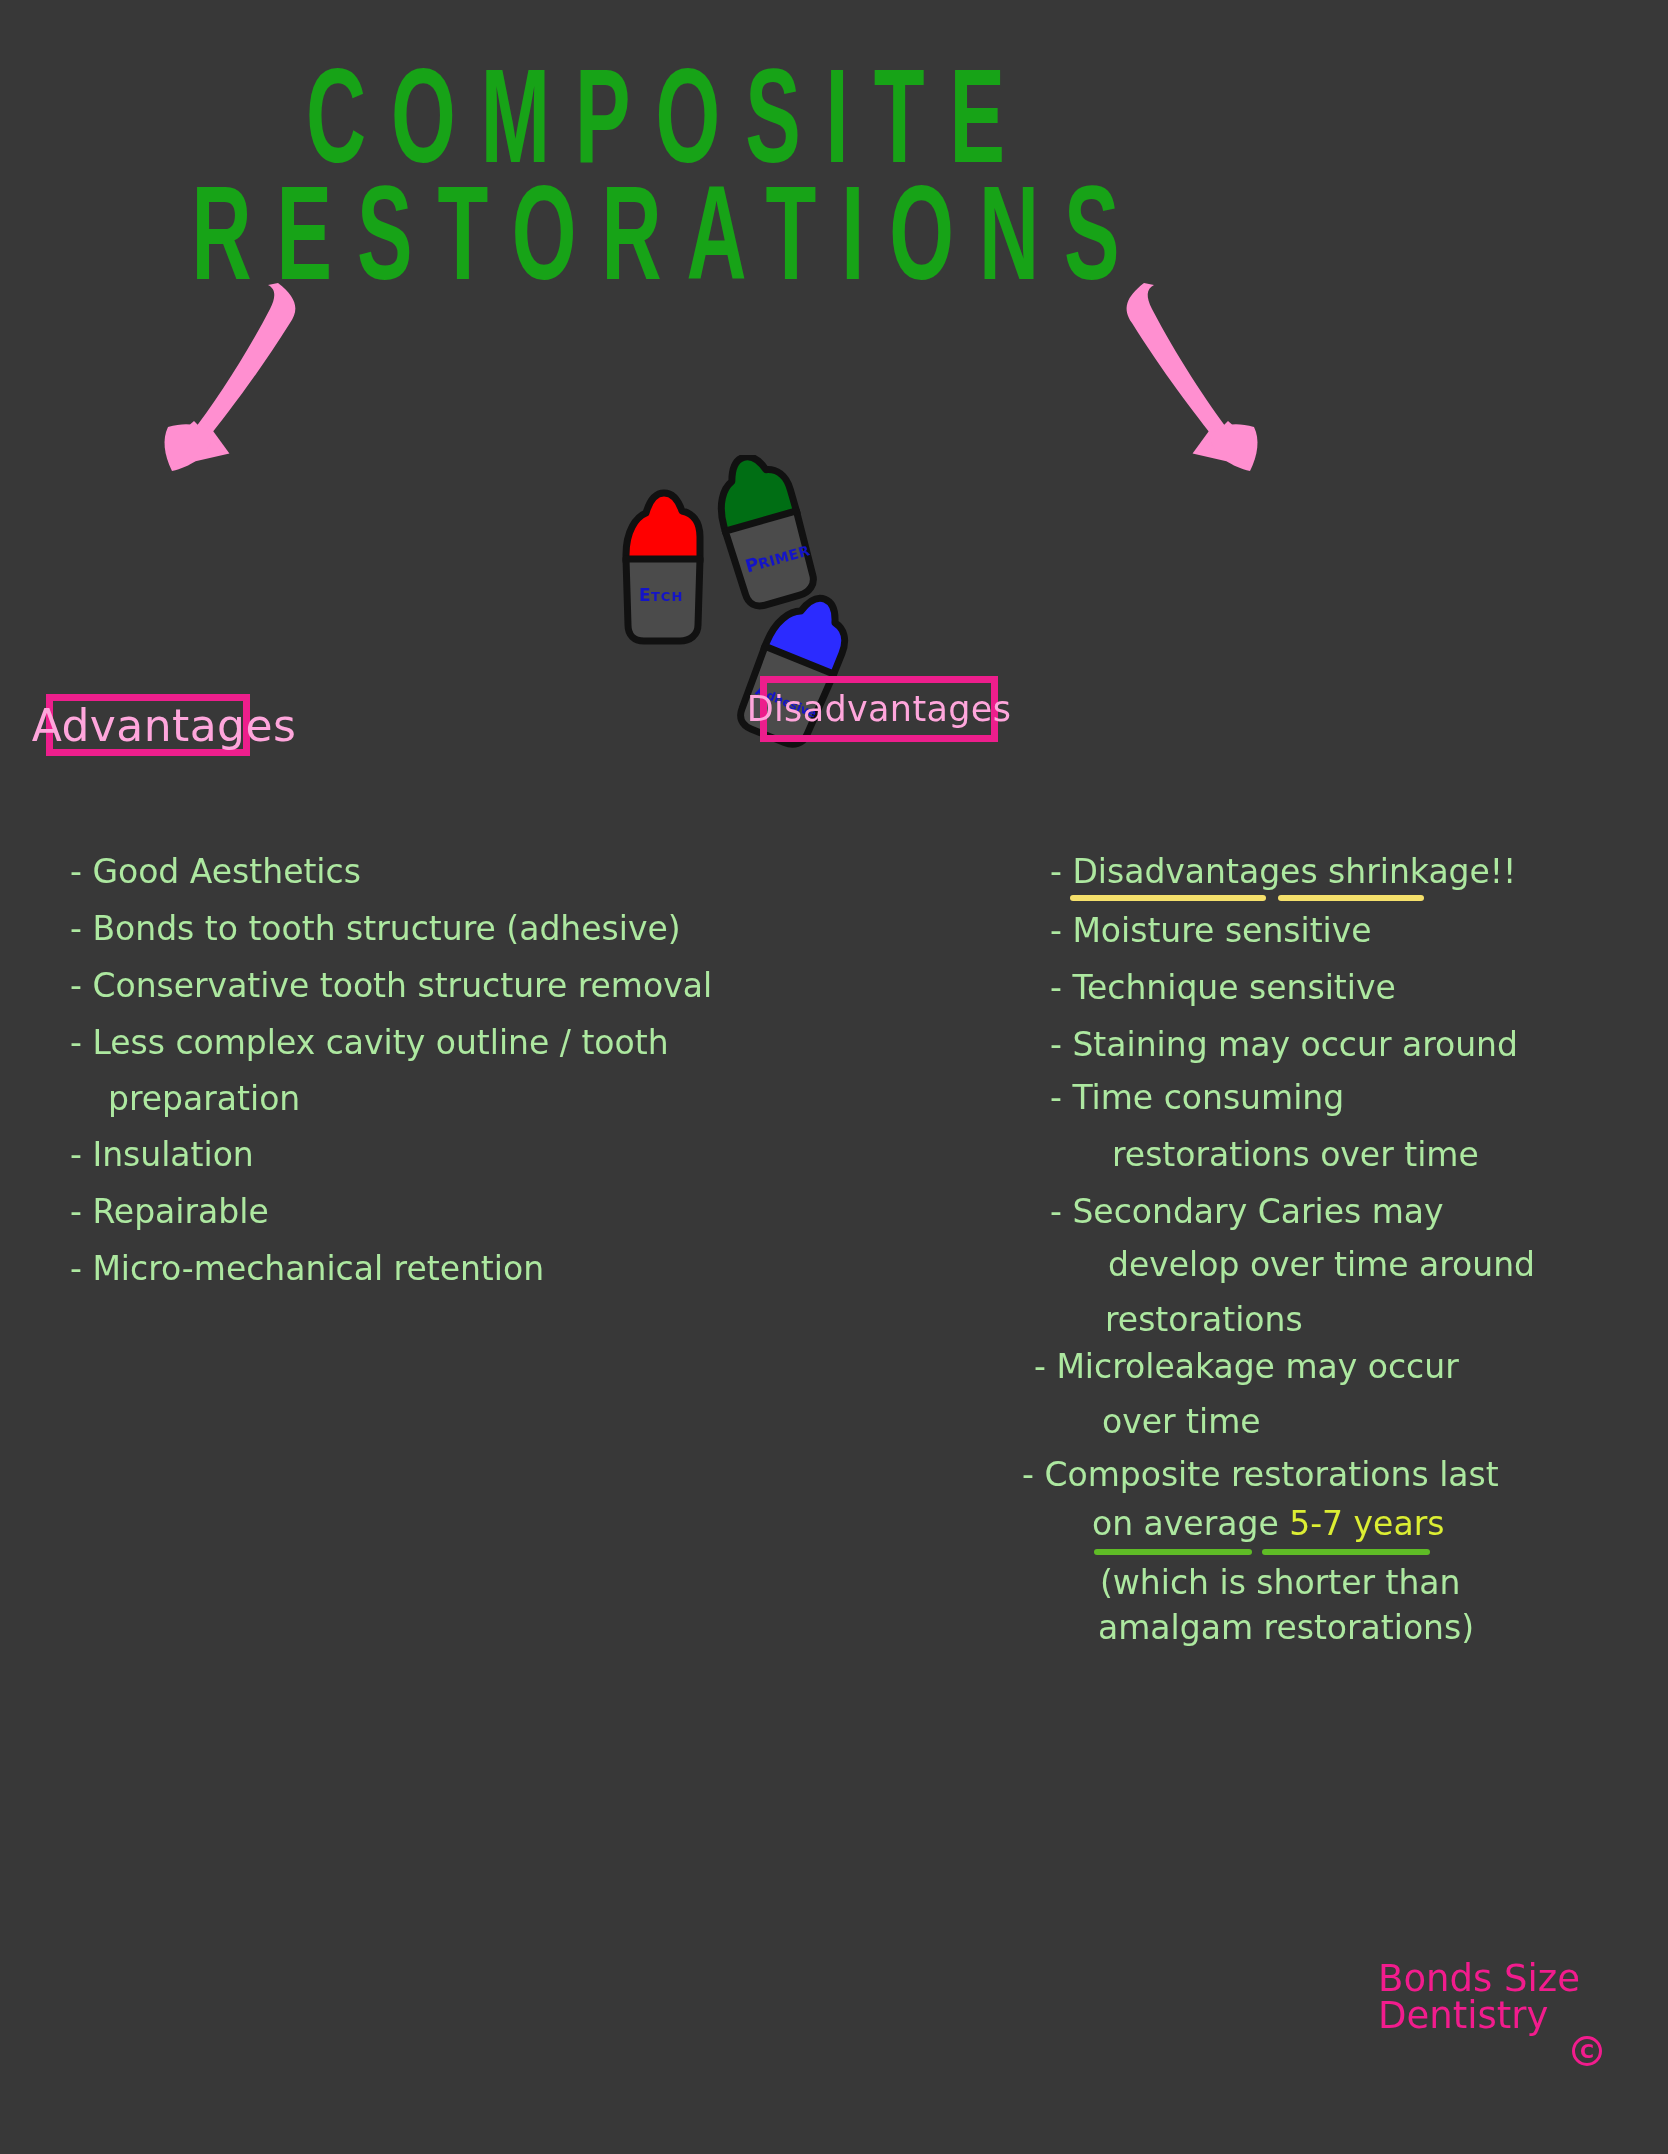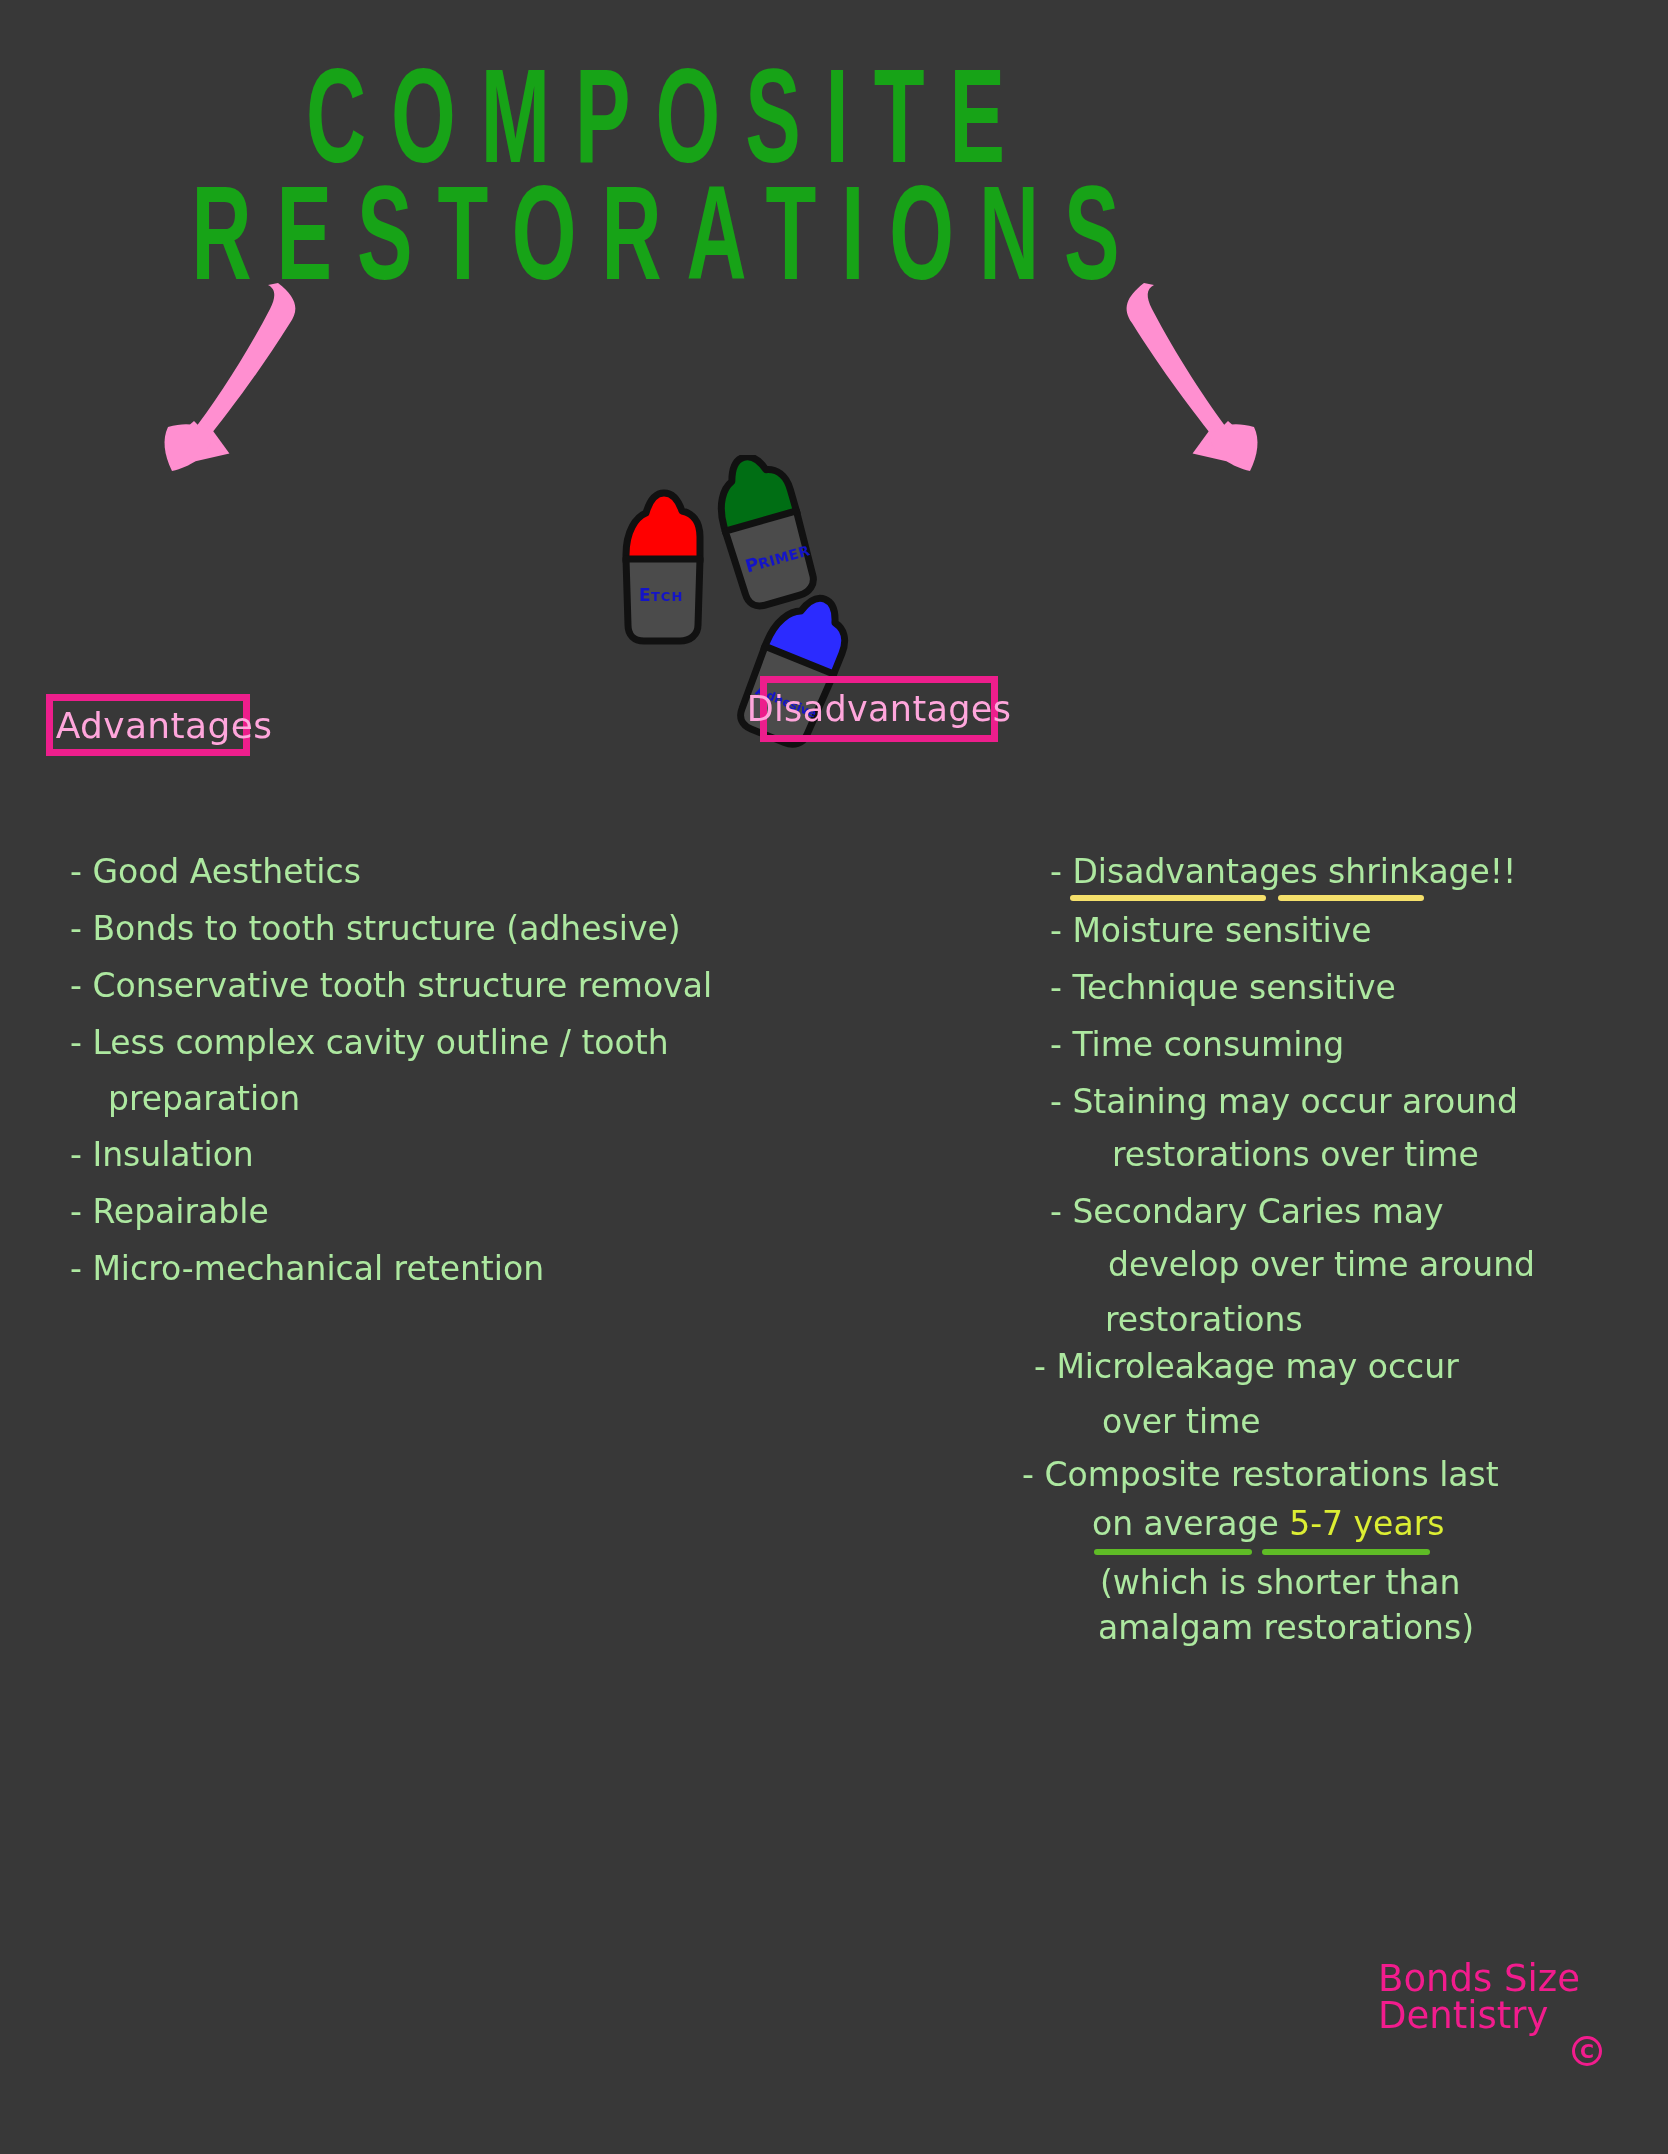--- a/index.html
+++ b/index.html
@@ -58,21 +58,21 @@
     color: #FFA6DC;
     font-weight: 400;
     letter-spacing: 0.01em;
   }
   #adv-box {
     left: 46px;
     top: 694px;
     width: 204px;
     height: 62px;
   }
-  #adv-box .head-box-label { font-size: 36px; padding-left: 32px; }
+  #adv-box .head-box-label { font-size: 44px; padding-left: 32px; }
   #dis-box {
     left: 760px;
     top: 676px;
     width: 238px;
     height: 66px;
   }
   #dis-box .head-box-label { font-size: 35px; }
 
   
   .list {
@@ -235,25 +235,25 @@
     <span class="ul ul-yellow" style="left:20px; top:40px; width:196px;"></span>
     <span class="ul ul-yellow" style="left:228px; top:40px; width:146px;"></span>
   </div>
 
   <div class="li" style="font-size:33px; margin-bottom:24px;">
     <span class="txt">- Moisture sensitive</span>
   </div>
   <div class="li" style="font-size:33px; margin-bottom:24px;">
     <span class="txt">- Technique sensitive</span>
   </div>
-  <div class="li" style="font-size:33px; margin-bottom:24px;">
-    <span class="txt">- Time consuming</span>
-  </div>
   <div class="li" style="font-size:33px; margin-bottom:20px;">
     <span class="txt">- Staining may occur around</span>
+  </div>
+  <div class="li" style="font-size:33px; margin-bottom:24px;">
+    <span class="txt">- Time consuming</span>
   </div>
   <div class="li" style="font-size:33px; margin-bottom:24px; padding-left:62px;">
     <span class="txt">restorations over time</span>
   </div>
   <div class="li" style="font-size:33px; margin-bottom:20px;">
     <span class="txt">- Secondary Caries may</span>
   </div>
   <div class="li" style="font-size:33px; margin-bottom:22px; padding-left:58px;">
     <span class="txt">develop over time around</span>
   </div>

